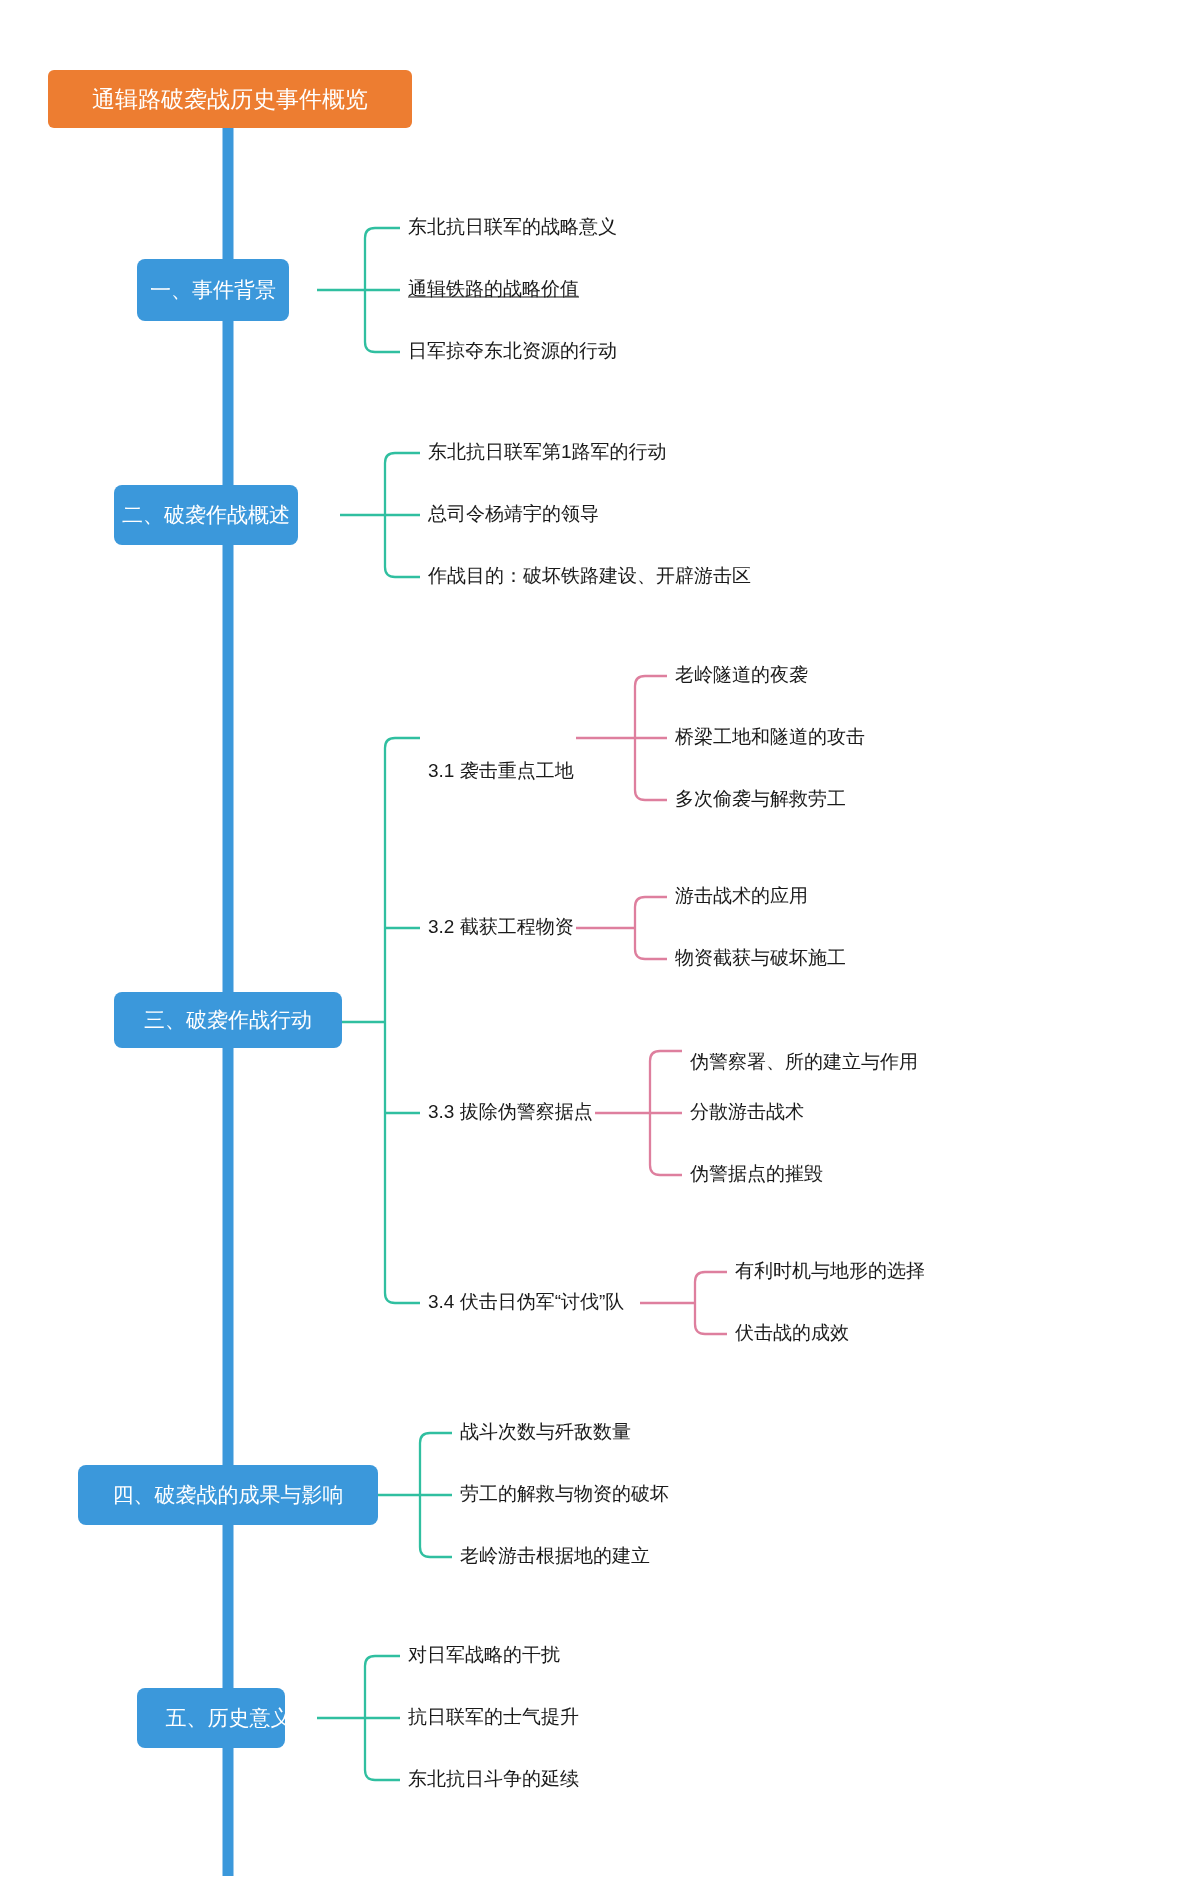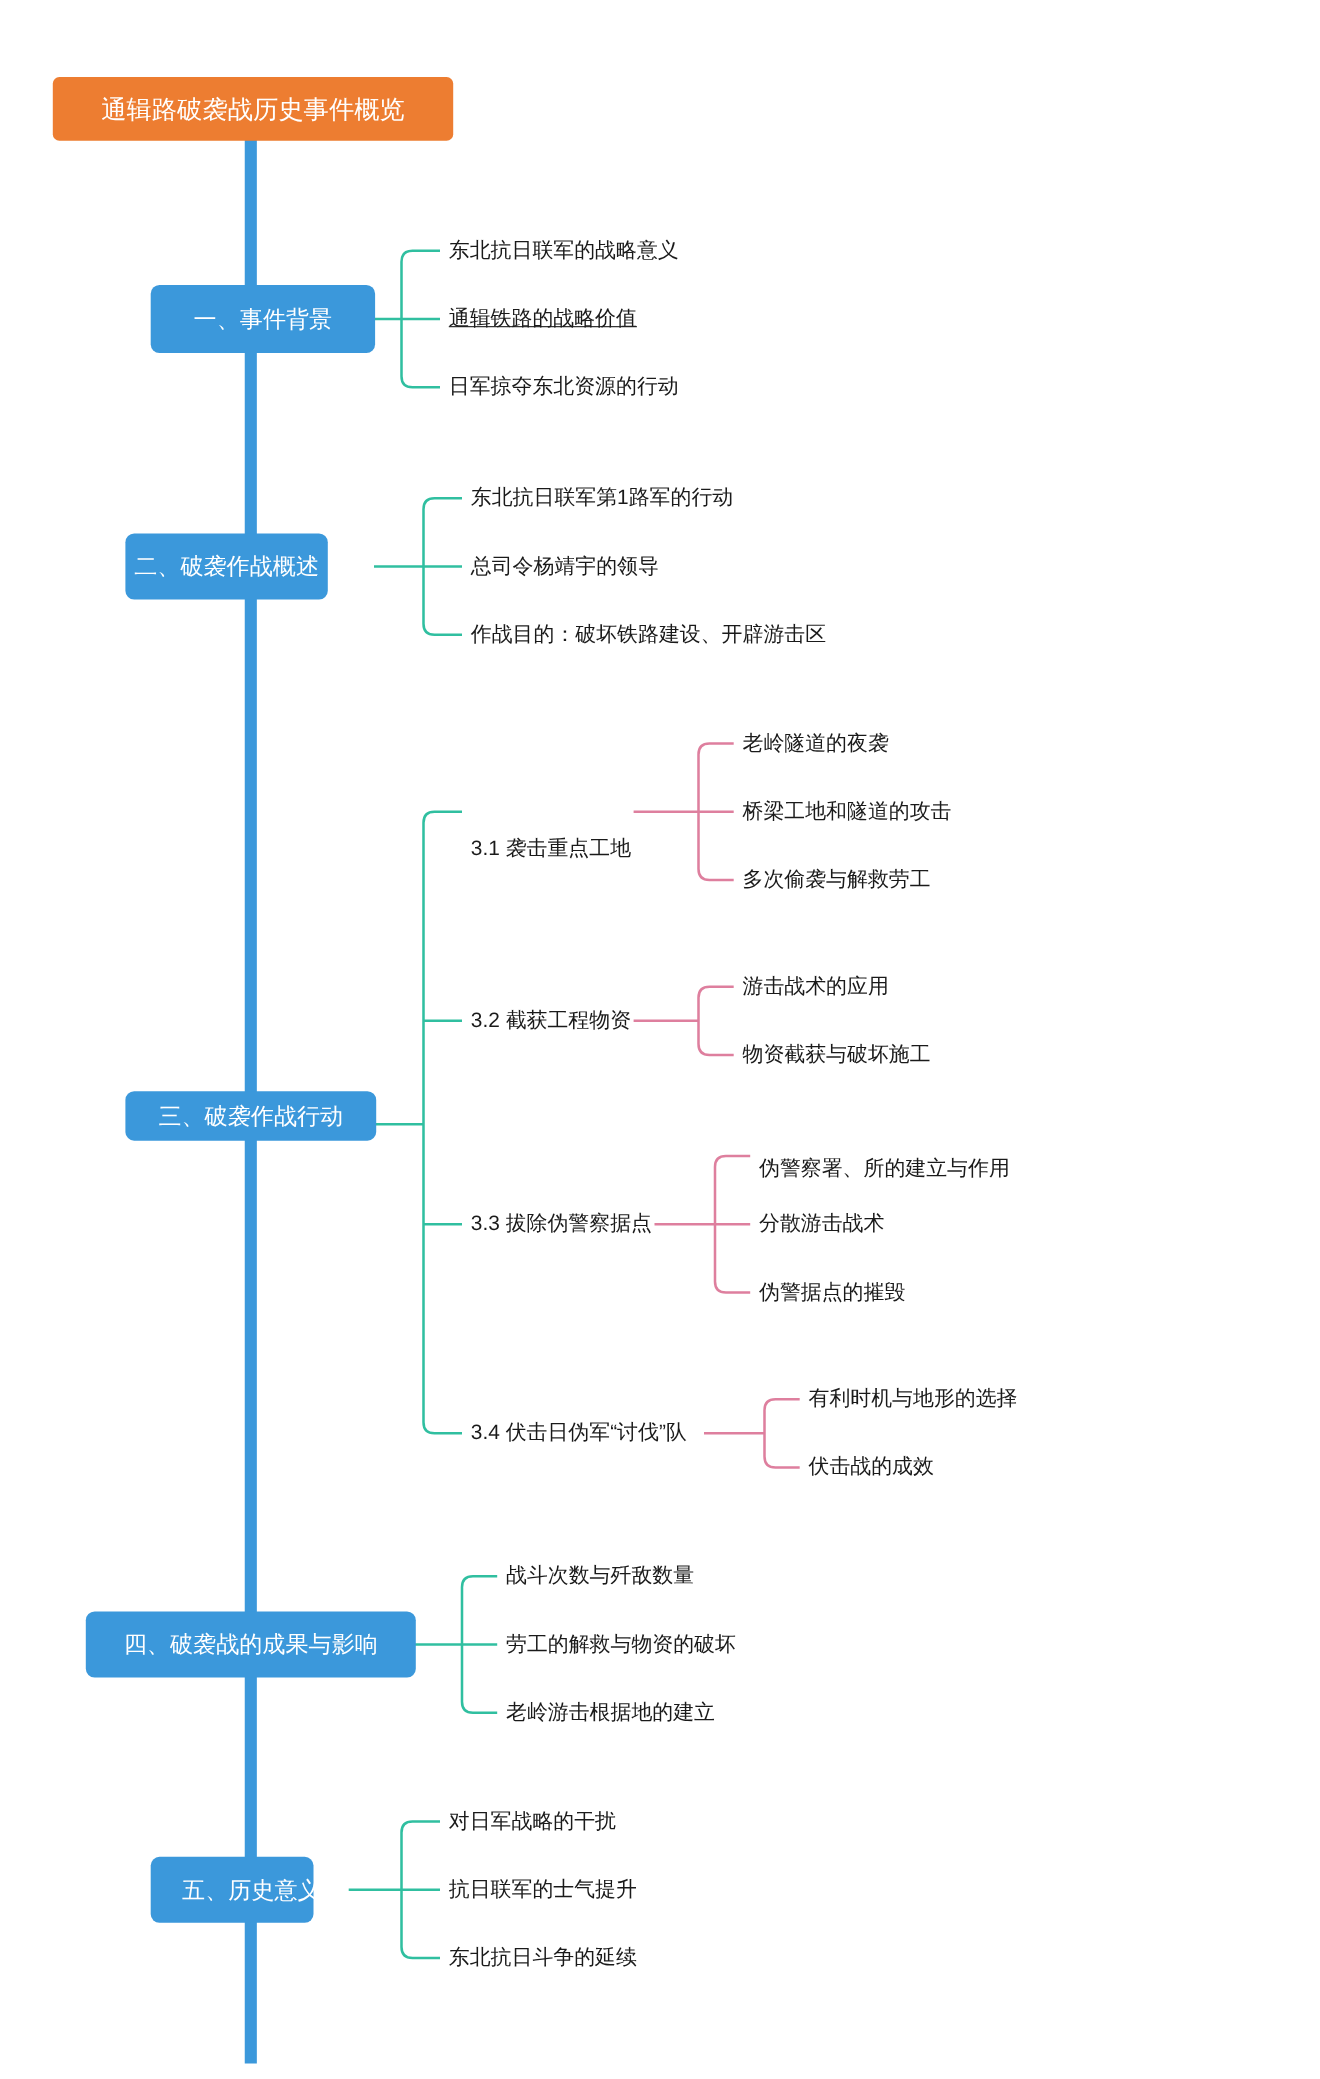--- a/index.html
+++ b/index.html
@@ -65,23 +65,23 @@
 
     <path class="l2" d="M 376 1495 H 452"></path>
     <path class="l2" d="M 452 1433 H 430 Q 420 1433 420 1443 V 1547 Q 420 1557 430 1557 H 452"></path>
 
     <path class="l2" d="M 317 1718 H 400"></path>
     <path class="l2" d="M 400 1656 H 375 Q 365 1656 365 1666 V 1770 Q 365 1780 375 1780 H 400"></path>
   </svg>
 
   <div class="node-box root-box" style="left:48px;top:70px;width:364px;height:58px;">通辑路破袭战历史事件概览</div>
 
-  <div class="node-box branch-box" style="left:137px;top:259px;width:204px;height:62px;">一、事件背景</div>
+  <div class="node-box branch-box" style="left:137px;top:259px;width:152px;height:62px;">一、事件背景</div>
   <div class="node-box branch-box" style="left:114px;top:485px;width:184px;height:60px;">二、破袭作战概述</div>
-  <div class="node-box branch-box" style="left:114px;top:992px;width:228px;height:45px;">三、破袭作战行动</div>
+  <div class="node-box branch-box" style="left:114px;top:992px;width:228px;height:56px;">三、破袭作战行动</div>
   <div class="node-box branch-box" style="left:78px;top:1465px;width:300px;height:60px;">四、破袭战的成果与影响</div>
   <div class="node-box branch-box" style="left:137px;top:1688px;width:148px;height:60px;padding-left:35px;">五、历史意义</div>
 
   <div class="leaf" style="left:408px;top:228px;">东北抗日联军的战略意义</div>
   <div class="leaf" style="left:408px;top:290px;text-decoration:underline;">通辑铁路的战略价值</div>
   <div class="leaf" style="left:408px;top:352px;">日军掠夺东北资源的行动</div>
 
   <div class="leaf" style="left:428px;top:453px;">东北抗日联军第1路军的行动</div>
   <div class="leaf" style="left:428px;top:515px;">总司令杨靖宇的领导</div>
   <div class="leaf" style="left:428px;top:577px;">作战目的：破坏铁路建设、开辟游击区</div>

